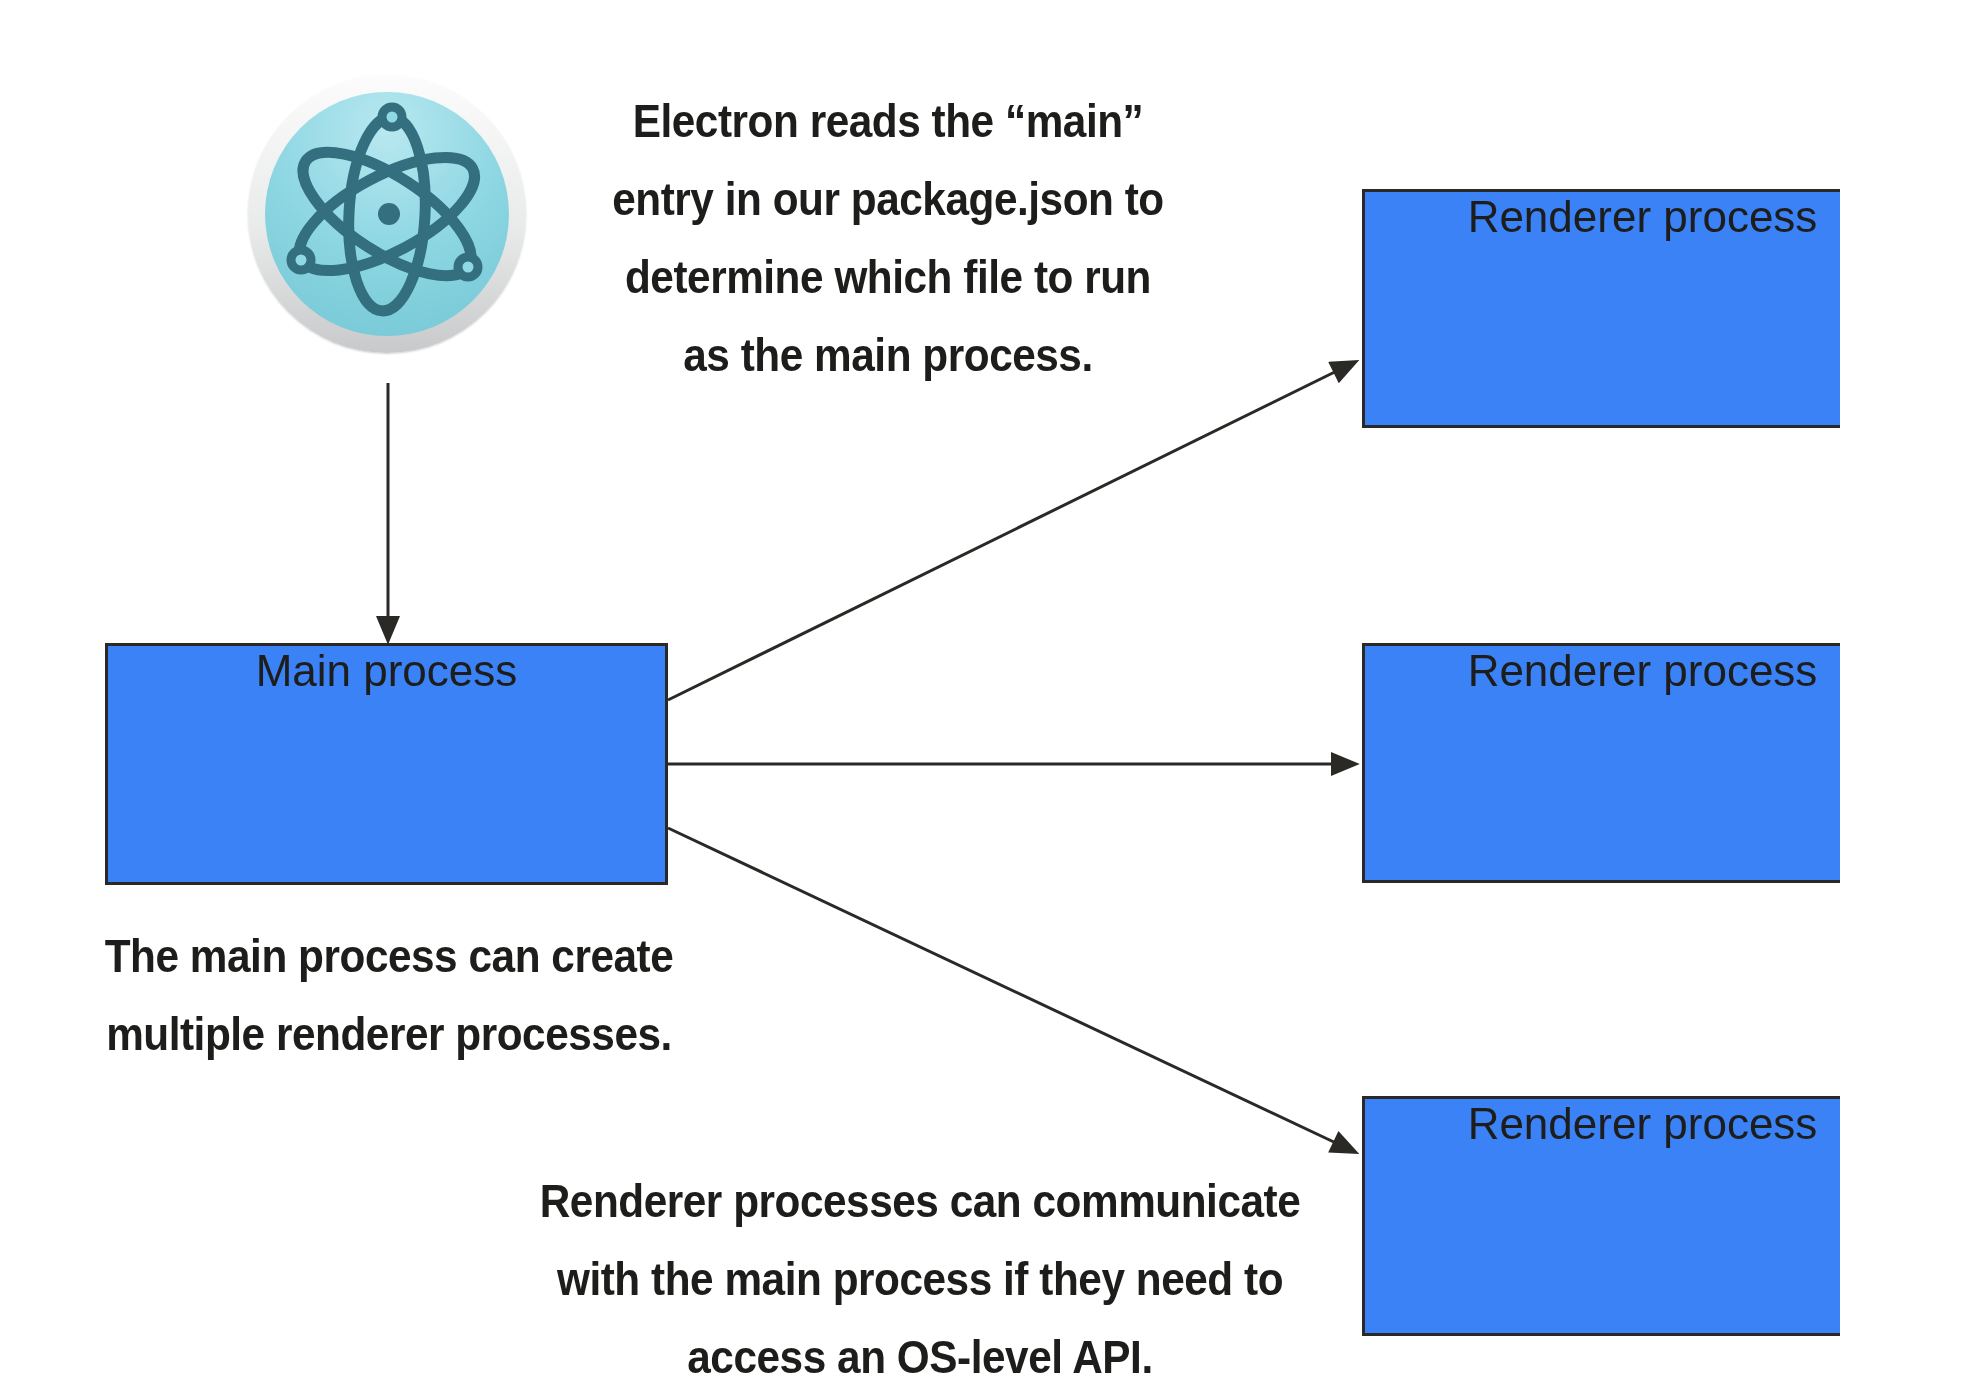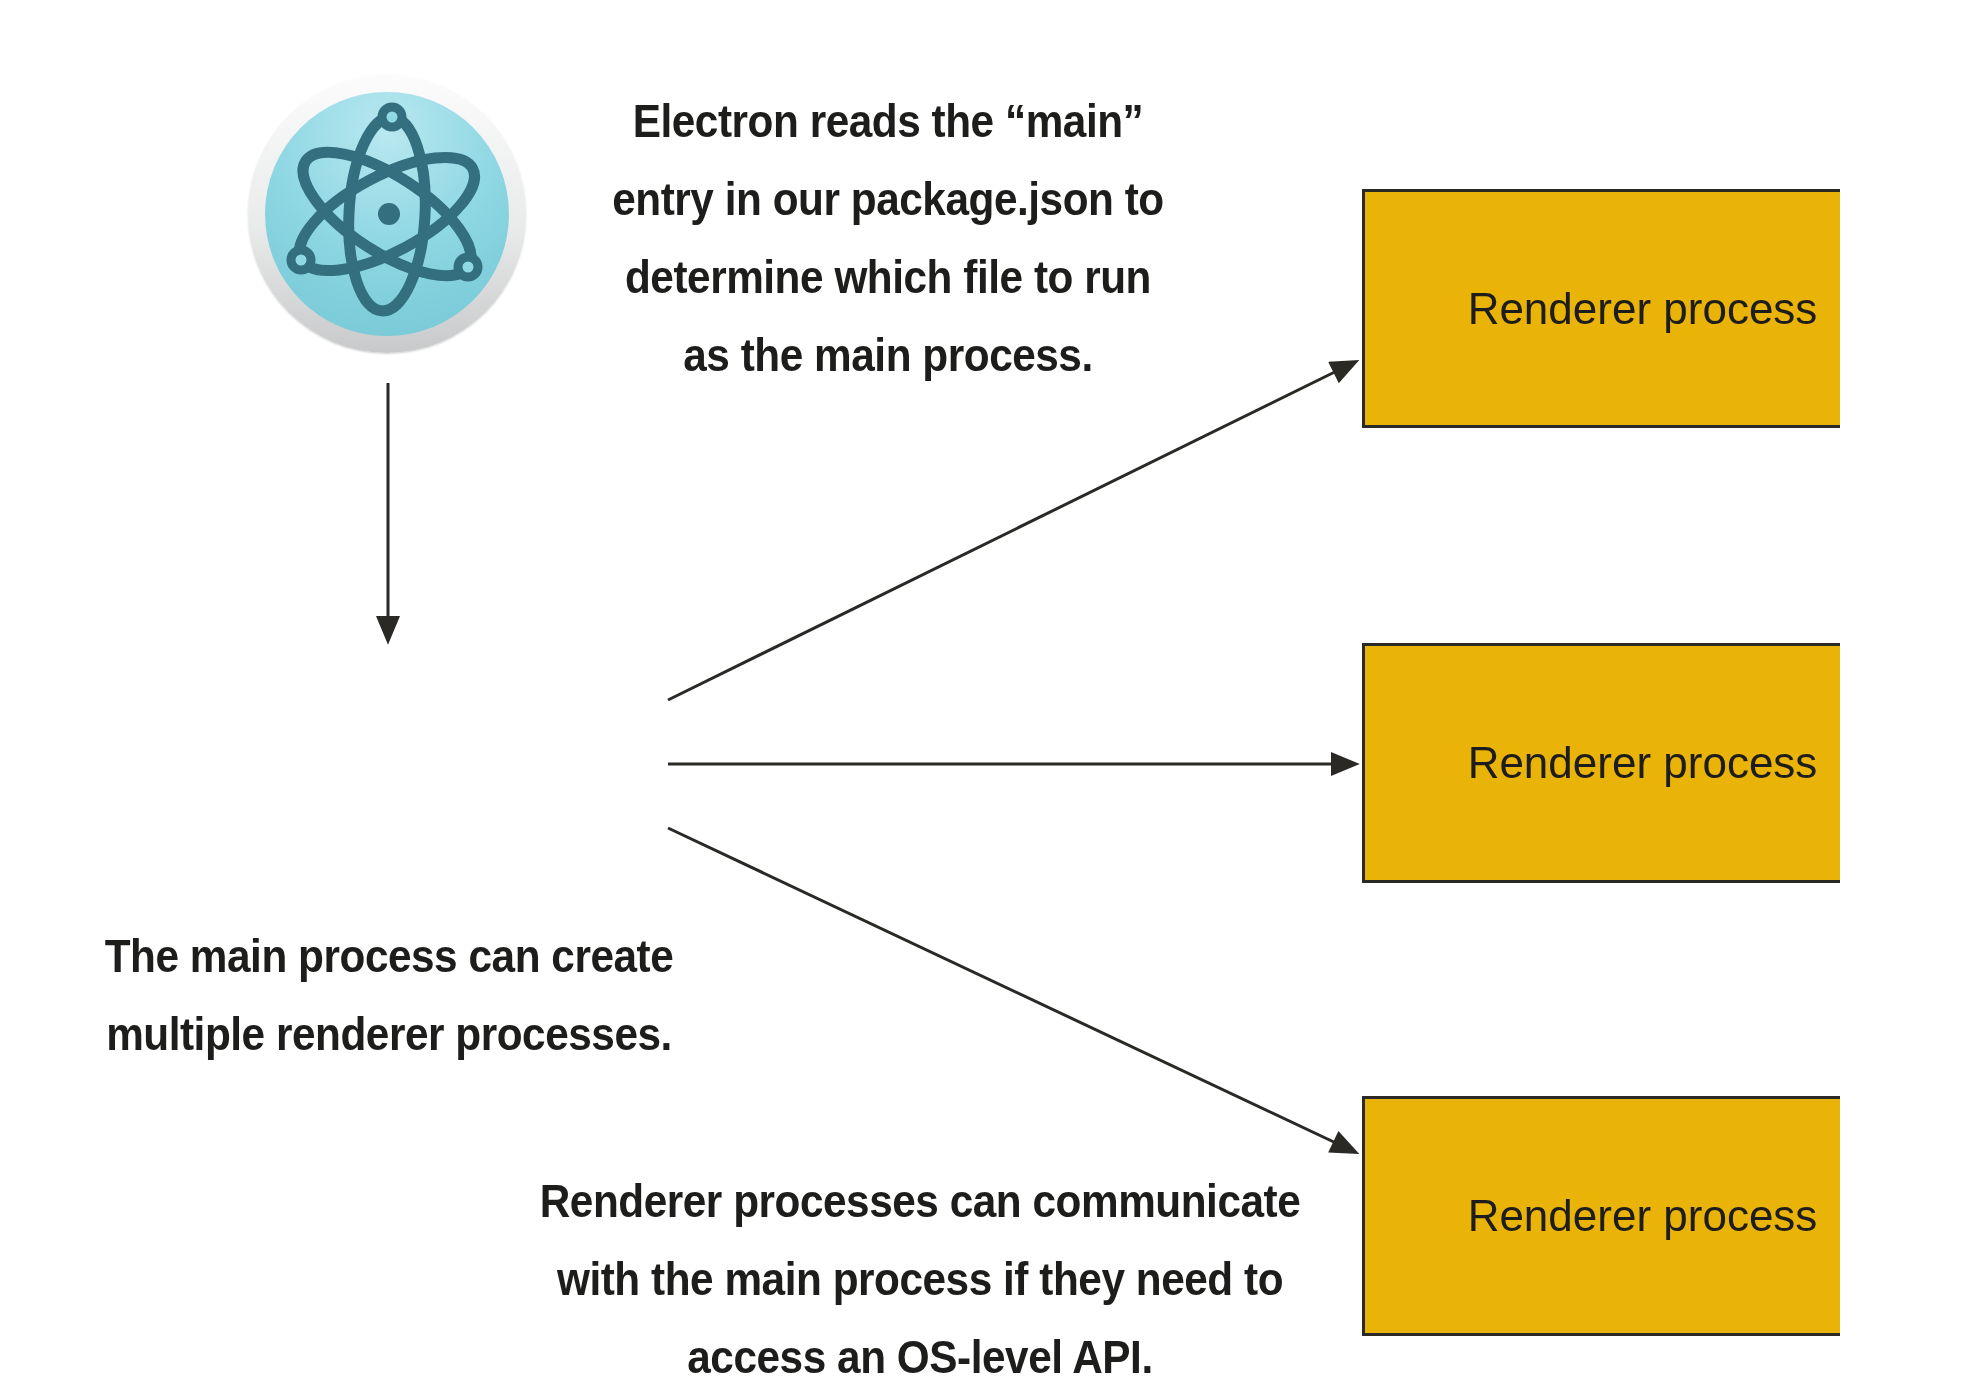--- a/index.html
+++ b/index.html
@@ -30,22 +30,22 @@
   .logo-inner {
     width: 244px; height: 244px;
     border-radius: 50%;
     background: radial-gradient(circle at 50% 16%, #b9e8f0 0%, #8ed7e3 48%, #73c6d4 100%);
     display: flex; align-items: center; justify-content: center;
   }
   
   .box {
     position: absolute;
     border: 3px solid #2b2926;
-    background: #eab308;
-    display: flex; align-items: center; justify-content: center;
+    background: #3b82f6;
+    display: flex; justify-content: center;
     box-sizing: border-box;
   }
   .box-main { left: 105px; top: 643px; width: 563px; height: 242px; }
   .box-r1   { left: 1362px; top: 189px;  width: 561px; height: 239px; }
   .box-r2   { left: 1362px; top: 643px;  width: 561px; height: 240px; }
   .box-r3   { left: 1362px; top: 1096px; width: 561px; height: 240px; }
   .box-label {
     font-size: 44px;
     font-weight: 400;
     color: #1d1d1b;
@@ -103,20 +103,23 @@
     </div>
   </div>
 
   <div class="note note-top">
     <div>Electron reads the “main”</div>
     <div>entry in our package.json to</div>
     <div>determine which file to run</div>
     <div>as the main process.</div>
   </div>
 
+  <div class="box box-main">
+    <span class="box-label">Main process</span>
+  </div>
 
   <div class="box box-r1">
     <span class="box-label">Renderer process</span>
   </div>
   <div class="box box-r2">
     <span class="box-label">Renderer process</span>
   </div>
   <div class="box box-r3">
     <span class="box-label">Renderer process</span>
   </div>

